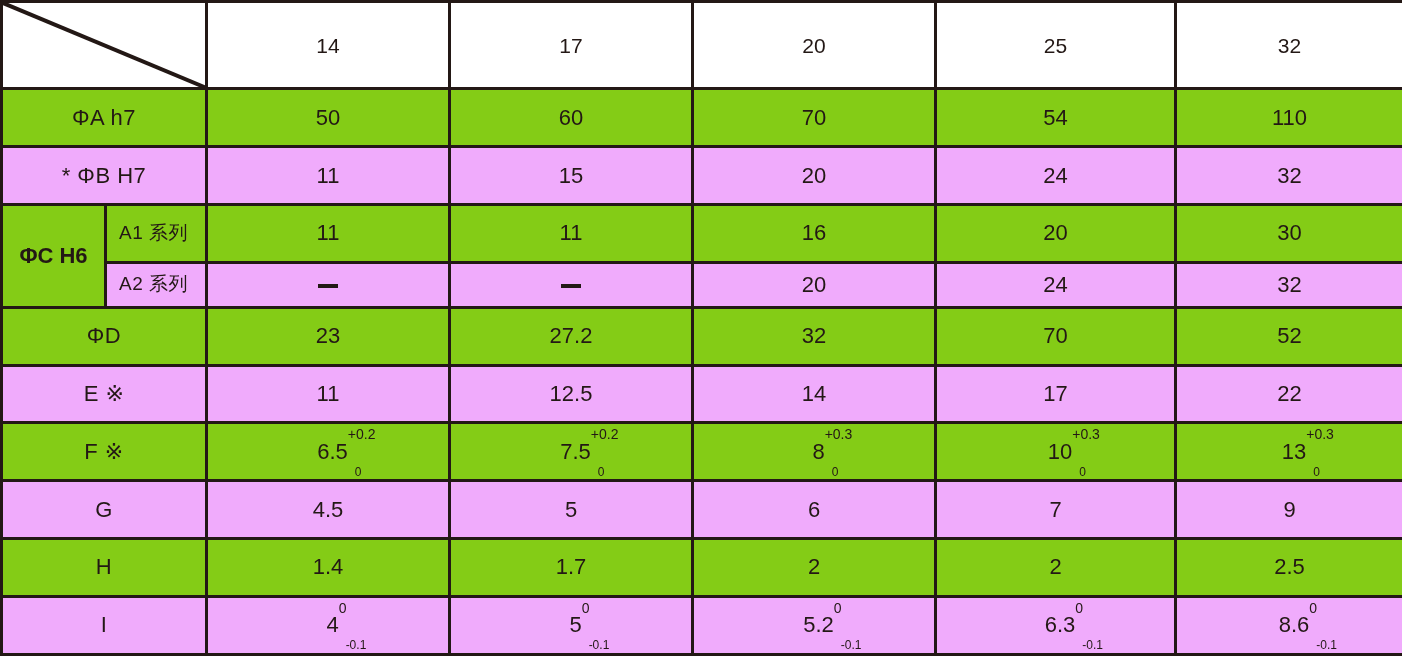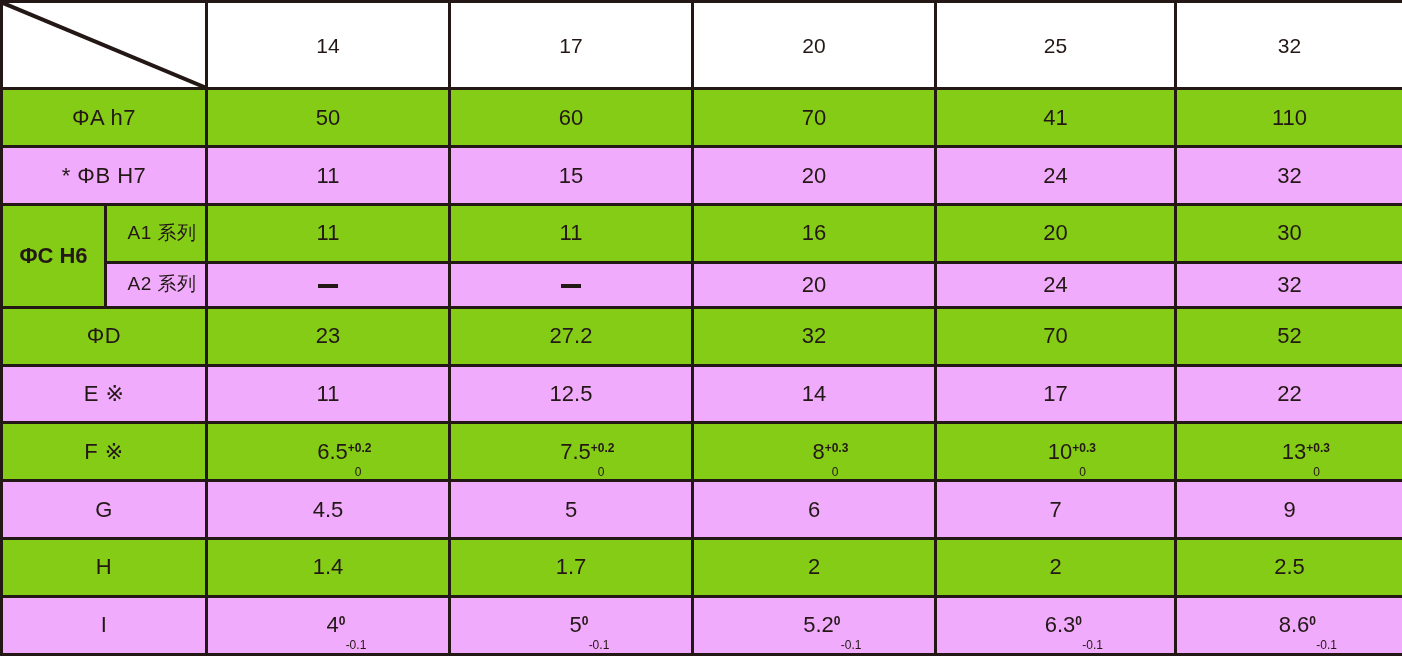--- a/index.html
+++ b/index.html
@@ -87,21 +87,21 @@
   td.label-cell {
     font-size: 22px;
     letter-spacing: 0.5px;
   }
   td.label-merged {
     font-size: 22px;
     font-weight: bold;
   }
   td.sub-label-cell {
     font-size: 19px;
-    text-align: center;
+    text-align: left;
     padding-left: 12px;
     letter-spacing: 0.5px;
   }
 
   td.value-cell {
     font-size: 22px;
   }
 
   
   .tol {
@@ -115,24 +115,23 @@
   }
   .tol-stack {
     display: inline-block;
     vertical-align: baseline;
     position: relative;
     width: 1px;
   }
   .tol-up {
     position: absolute;
     left: 0;
-    bottom: 4px;
-    font-size: 12px;
+    bottom: 16px;
+    font-size: 14px;
     white-space: nowrap;
-    font-weight: bold;
   }
   .tol-lo {
     position: absolute;
     left: 7px;
     top: 7px;
     font-size: 12px;
     white-space: nowrap;
   }
 
   .dash-mark {
@@ -173,21 +172,21 @@
       <td class="head-cell">20</td>
       <td class="head-cell">25</td>
       <td class="head-cell">32</td>
     </tr>
 
     <tr class="row-white" style="height:57px">
       <td class="label-cell" colspan="2">ΦA h7</td>
       <td class="value-cell">50</td>
       <td class="value-cell">60</td>
       <td class="value-cell">70</td>
-      <td class="value-cell">41</td>
+      <td class="value-cell">54</td>
       <td class="value-cell">110</td>
     </tr>
 
     <tr class="row-gray" style="height:57px">
       <td class="label-cell" colspan="2">* ΦB H7</td>
       <td class="value-cell">11</td>
       <td class="value-cell">15</td>
       <td class="value-cell">20</td>
       <td class="value-cell">24</td>
       <td class="value-cell">32</td>

